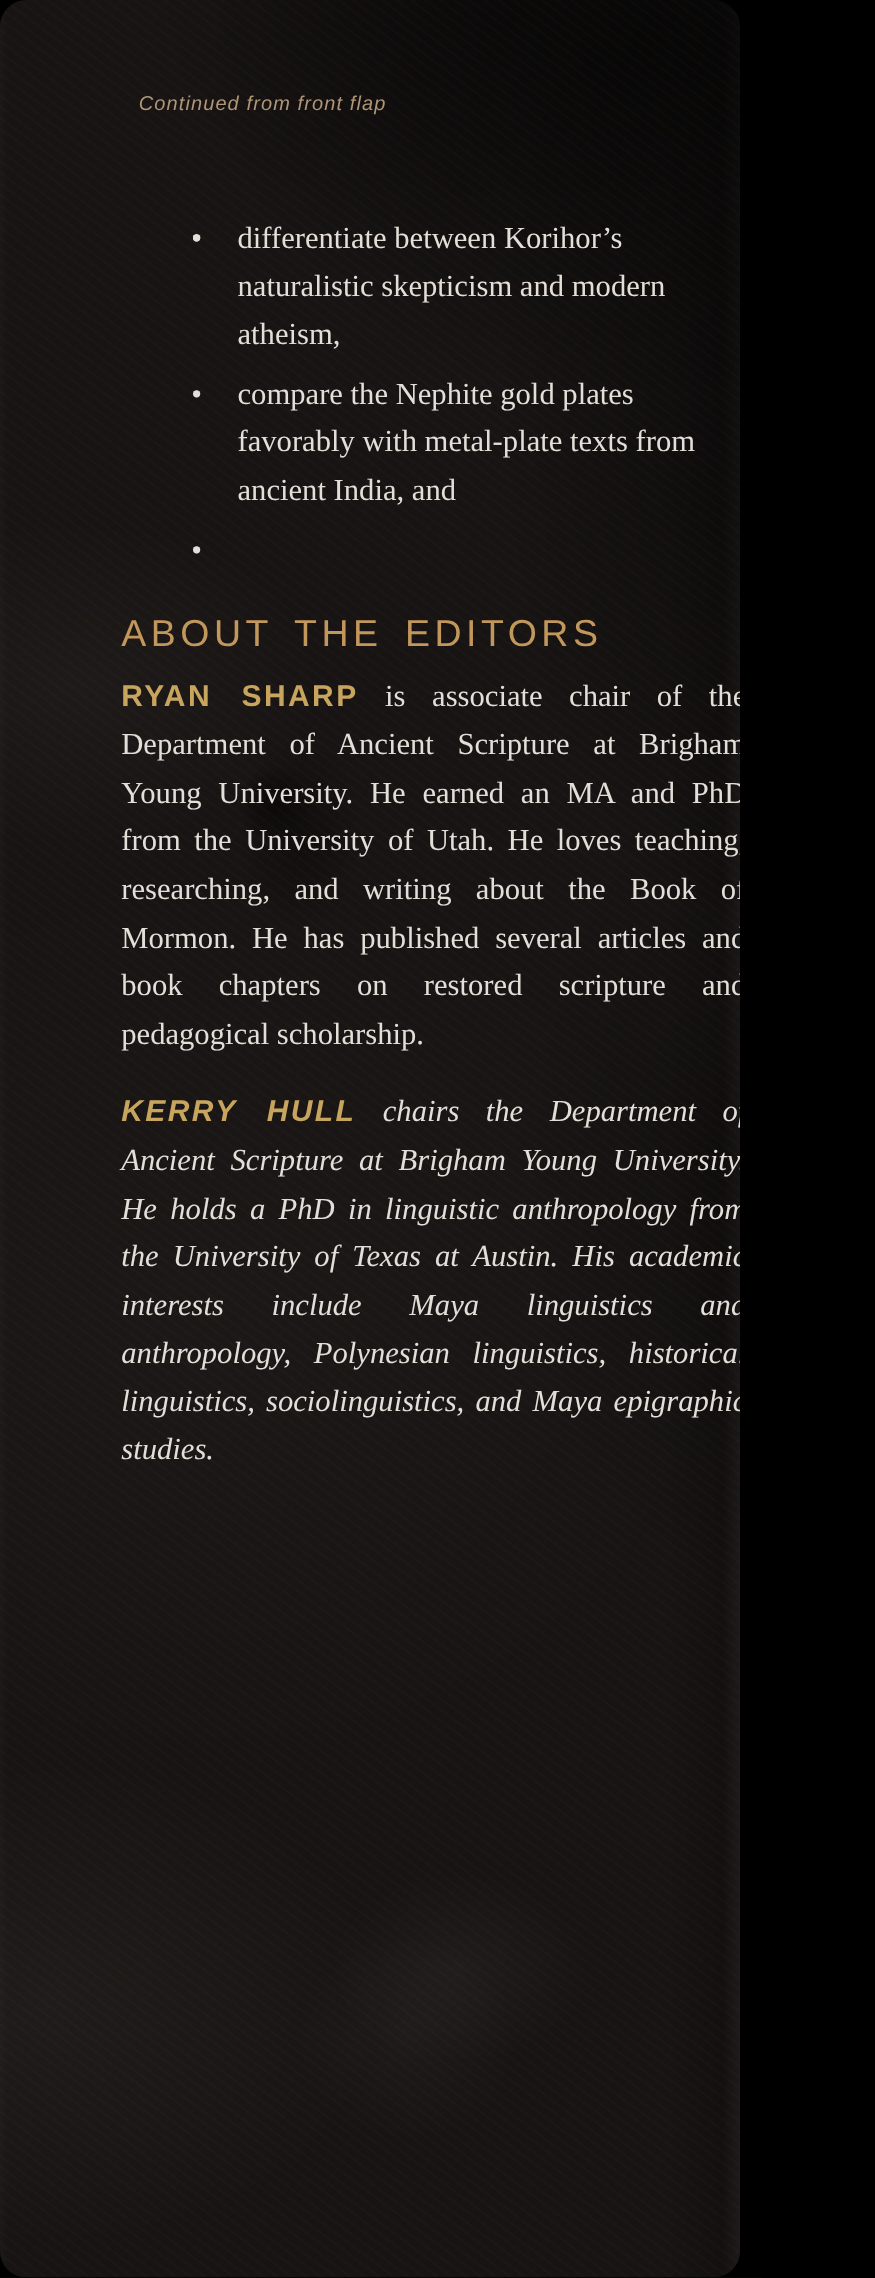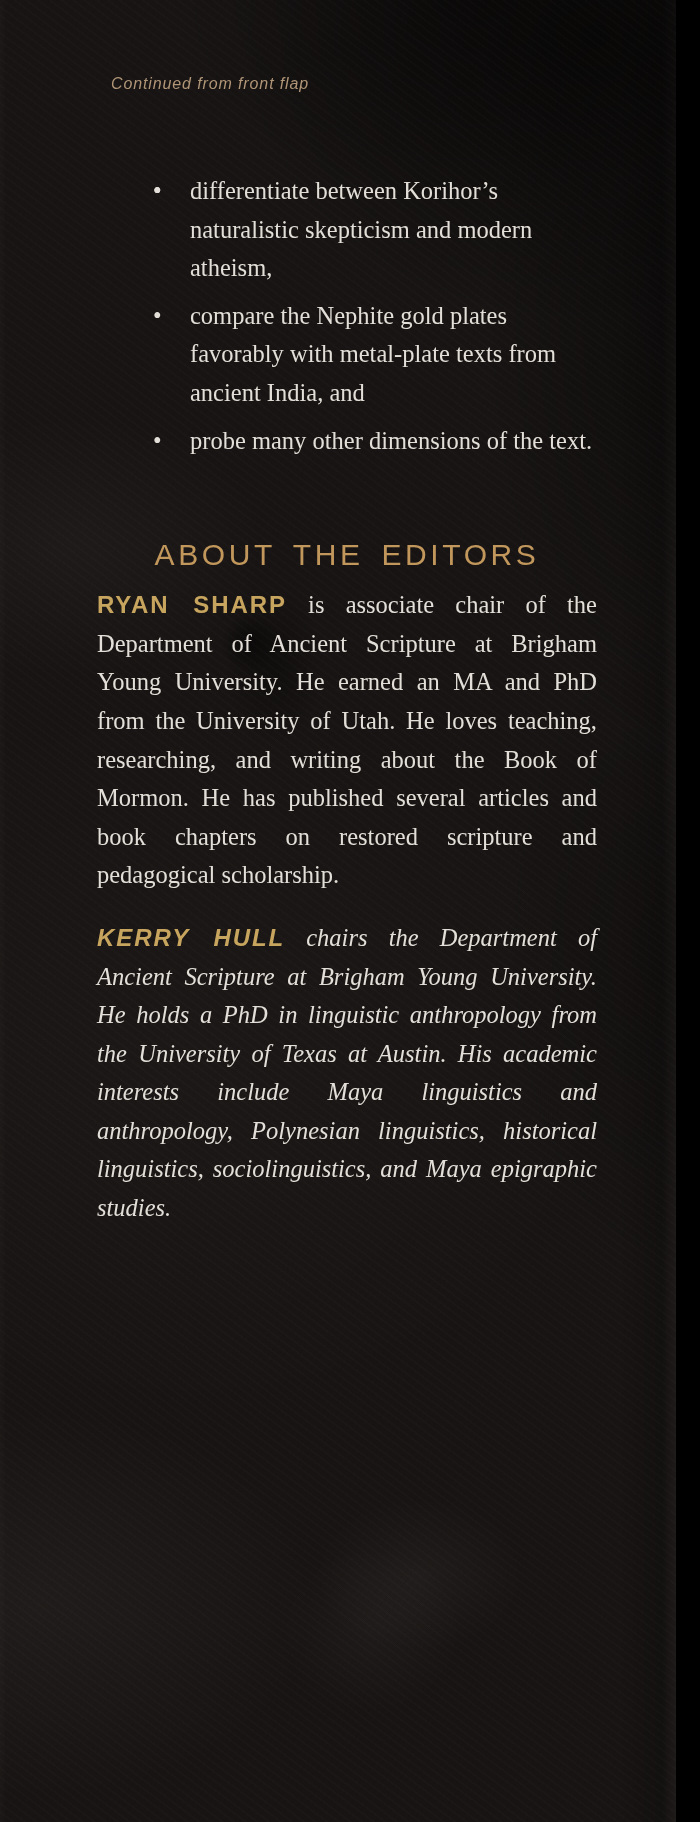--- a/index.html
+++ b/index.html
@@ -2,38 +2,39 @@
 <html lang="en"><head>
 <meta charset="utf-8">
 <style>
   html, body {
     margin: 0;
     padding: 0;
     background: #000;
   }
   .flap {
     position: relative;
-    width: 676px;
+    width: 592px;
     height: 1822px;
     overflow: hidden;
     background-color: #171413;
     background-image:
       radial-gradient(ellipse 520px 420px at 88% 2%, rgba(0,0,0,0.52), transparent 70%),
       radial-gradient(ellipse 300px 640px at 103% 17%, rgba(0,0,0,0.42), transparent 72%),
       radial-gradient(ellipse 430px 300px at 70% 0%, rgba(0,0,0,0.32), transparent 70%),
       radial-gradient(ellipse 260px 480px at 101% 52%, rgba(0,0,0,0.22), transparent 72%),
       radial-gradient(circle 42px at 37% 35.3%, rgba(4,3,3,0.55), transparent 72%),
       radial-gradient(ellipse 70px 110px at 40.5% 36.6%, rgba(4,3,3,0.35), transparent 72%),
       radial-gradient(ellipse 280px 190px at 11% 30%, rgba(236,226,210,0.030), transparent 70%),
       radial-gradient(ellipse 400px 280px at 6% 88%, rgba(236,226,210,0.038), transparent 70%),
       radial-gradient(ellipse 150px 110px at 62% 86.4%, rgba(236,226,210,0.040), transparent 70%),
       radial-gradient(ellipse 130px 120px at 55% 89.5%, rgba(236,226,210,0.030), transparent 70%),
       radial-gradient(ellipse 620px 520px at 28% 58%, rgba(236,226,210,0.020), transparent 72%),
       linear-gradient(to right, rgba(236,226,210,0.02) 0px, transparent 6px),
       linear-gradient(to left, rgba(236,226,210,0.030) 0px, rgba(0,0,0,0.18) 14px, transparent 60px);
+    border-radius: 21px;
   }
   .grain {
     position: absolute;
     inset: 0;
     background-image:
       repeating-linear-gradient(37deg, rgba(255,255,255,0.012) 0 2px, transparent 2px 7px),
       repeating-linear-gradient(-53deg, rgba(0,0,0,0.05) 0 1px, transparent 1px 6px);
     pointer-events: none;
   }
   .continued {
@@ -86,21 +87,20 @@
   }
   h2.section-heading {
     margin: 78px 0 0 0;
     font-family: "Liberation Sans", sans-serif;
     font-weight: 400;
     font-size: 30px;
     line-height: 34px;
     letter-spacing: 0.12em;
     word-spacing: 6px;
     color: #c2975c;
-    text-align: center;
   }
   .para.bio-ryan  { margin-top: 14px; }
   .para.bio-kerry { margin-top: 24px; font-style: italic; }
   .editor-name {
     font-family: "Liberation Sans", sans-serif;
     font-weight: 700;
     font-size: 24px;
     letter-spacing: 0.08em;
     color: #c7a55e;
   }
@@ -122,21 +122,20 @@
       <li>
         <span class="bullet-dot">•</span>
         <span>differentiate between Korihor’s naturalistic skepticism and modern atheism,</span>
       </li>
       <li>
         <span class="bullet-dot">•</span>
         <span>compare the Nephite gold plates favorably with metal-plate texts from ancient India, and</span>
       </li>
       <li>
         <span class="bullet-dot">•</span>
-        <span>probe many other dimensions of the text.</span>
       </li>
     </ul>
 
 
     <h2 class="section-heading">ABOUT THE EDITORS</h2>
 
     <p class="para bio-ryan"><span class="editor-name">RYAN SHARP</span><span> is associate chair of the Department of Ancient Scripture at Brigham Young University. He earned an MA and PhD from the University of Utah. He loves teaching, researching, and writing about the Book of Mormon. He has published several articles and book chapters on restored scripture and pedagogical scholarship.</span></p>
 
     <p class="para bio-kerry"><span class="editor-name">KERRY HULL</span><span> chairs the Department of Ancient Scripture at Brigham Young University. He holds a PhD in linguistic anthropology from the University of Texas at Austin. His academic interests include Maya linguistics and anthropology, Polynesian linguistics, historical linguistics, sociolinguistics, and Maya epigraphic studies.</span></p>
 

